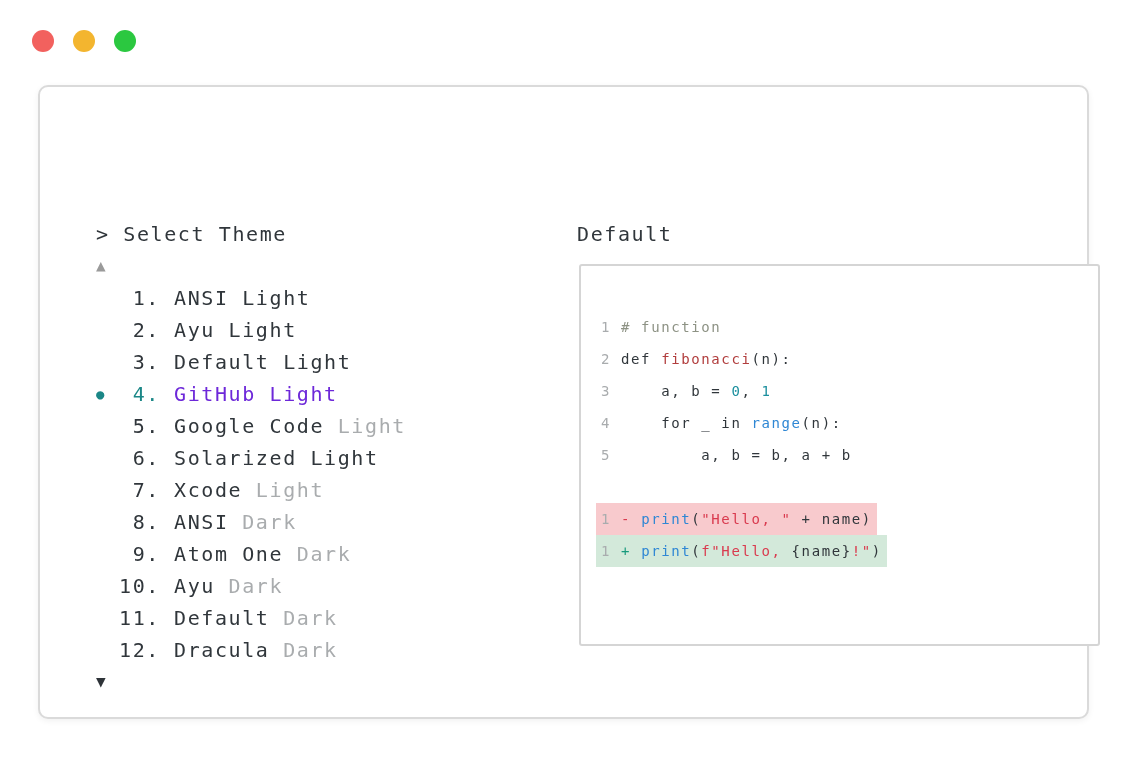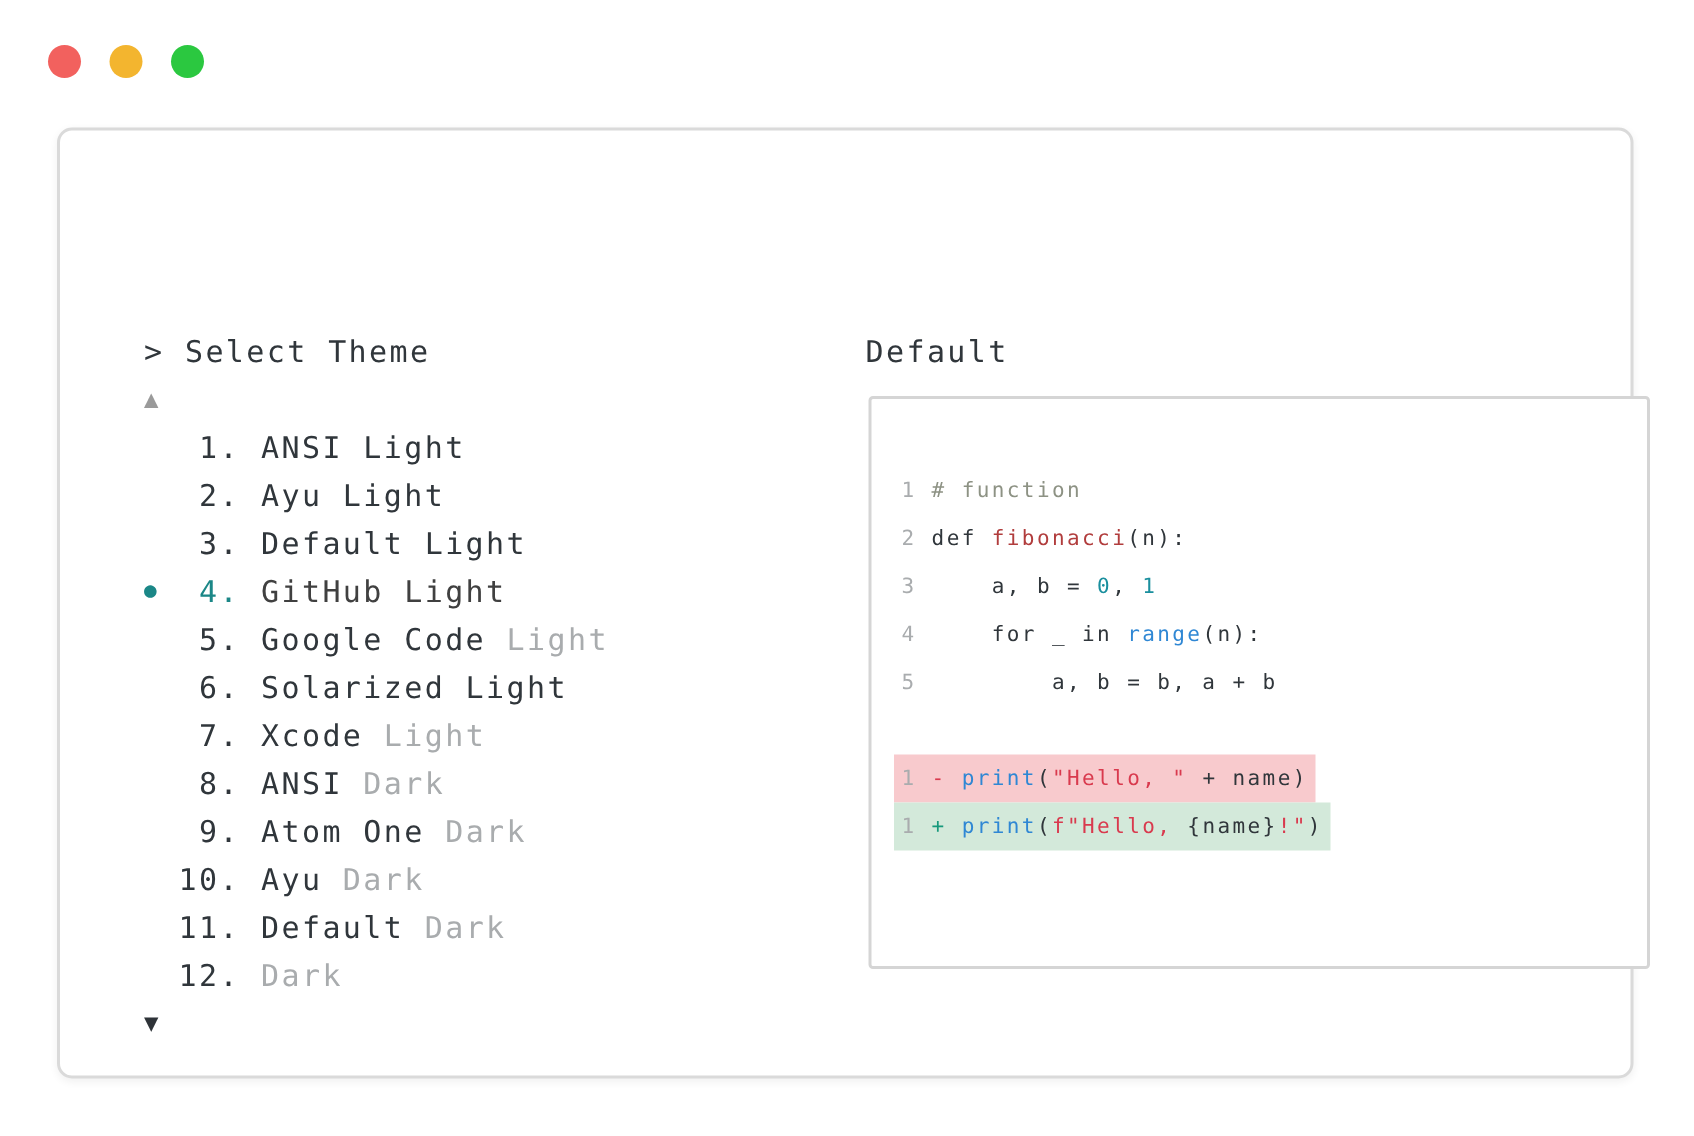--- a/index.html
+++ b/index.html
@@ -27,21 +27,21 @@
   .arrow-up   { color: #9a9a9a; font-size: 16px; }
   .arrow-down { color: #2e3338; font-size: 16px; }
 
   .list-row { display: flex; cursor: pointer; }
   .marker { display: inline-block; width: 20px; color: #1b8787; font-size: 14px; text-align: left; }
   .num { display: inline-block; width: 44px; text-align: right; color: #30363b; }
   .num.sel { color: #1b8787; }
   .numgap { display: inline-block; width: 14px; }
   .part-normal   { color: #30363b; }
   .part-dim      { color: #a9acae; }
-  .part-selected { color: #404040; text-align: right; }
+  .part-selected { color: #6d28d9; text-align: right; }
 
   
   .right-pane { position: absolute; left: 537px; top: 131px; width: 525px; }
   .preview-label { height: 32px; line-height: 32px; }
   .preview-box {
     margin-top: 14px; margin-left: 2px;
     width: 521px; height: 382px;
     border: 2px solid #d5d5d5; border-radius: 3px;
     background: #ffffff;
     padding: 45px 0 0 15px;
@@ -82,21 +82,21 @@
         <div class="row list-row"><span class="marker"></span><span class="num"> 2.</span><span class="numgap"></span><span class="part-normal">Ayu Light</span></div>
         <div class="row list-row"><span class="marker"></span><span class="num"> 3.</span><span class="numgap"></span><span class="part-normal">Default Light</span></div>
         <div class="row list-row"><span class="marker">●</span><span class="num sel"> 4.</span><span class="numgap"></span><span class="part-selected">GitHub Light</span></div>
         <div class="row list-row"><span class="marker"></span><span class="num"> 5.</span><span class="numgap"></span><span class="part-normal">Google Code </span><span class="part-dim">Light</span></div>
         <div class="row list-row"><span class="marker"></span><span class="num"> 6.</span><span class="numgap"></span><span class="part-normal">Solarized Light</span></div>
         <div class="row list-row"><span class="marker"></span><span class="num"> 7.</span><span class="numgap"></span><span class="part-normal">Xcode </span><span class="part-dim">Light</span></div>
         <div class="row list-row"><span class="marker"></span><span class="num"> 8.</span><span class="numgap"></span><span class="part-normal">ANSI </span><span class="part-dim">Dark</span></div>
         <div class="row list-row"><span class="marker"></span><span class="num"> 9.</span><span class="numgap"></span><span class="part-normal">Atom One </span><span class="part-dim">Dark</span></div>
         <div class="row list-row"><span class="marker"></span><span class="num">10.</span><span class="numgap"></span><span class="part-normal">Ayu </span><span class="part-dim">Dark</span></div>
         <div class="row list-row"><span class="marker"></span><span class="num">11.</span><span class="numgap"></span><span class="part-normal">Default </span><span class="part-dim">Dark</span></div>
-        <div class="row list-row"><span class="marker"></span><span class="num">12.</span><span class="numgap"></span><span class="part-dim">Dark</span></div>
+        <div class="row list-row"><span class="marker"></span><span class="num">12.</span><span class="numgap"></span><span class="part-normal">Dracula </span><span class="part-dim">Dark</span></div>
       </div>
     <div class="row arrow-down">▼</div>
   </div>
 
   <div class="right-pane">
     <div class="row preview-label">Default</div>
     <div class="preview-box">
       <div id="code-block">
           <div class="code-line"><span class="line-bg"><span class="lnum">1 </span><span class="tok-comment"># function</span></span></div>
           <div class="code-line"><span class="line-bg"><span class="lnum">2 </span><span class="tok-plain">def </span><span class="tok-func">fibonacci</span><span class="tok-plain">(n):</span></span></div>

